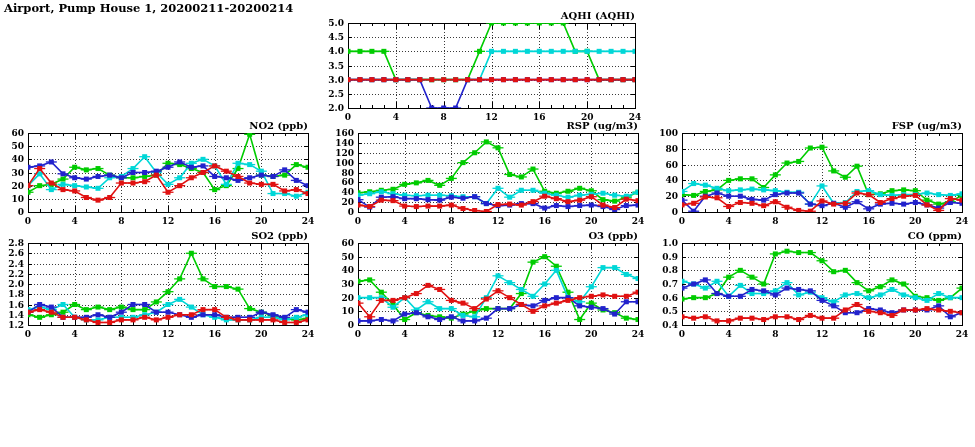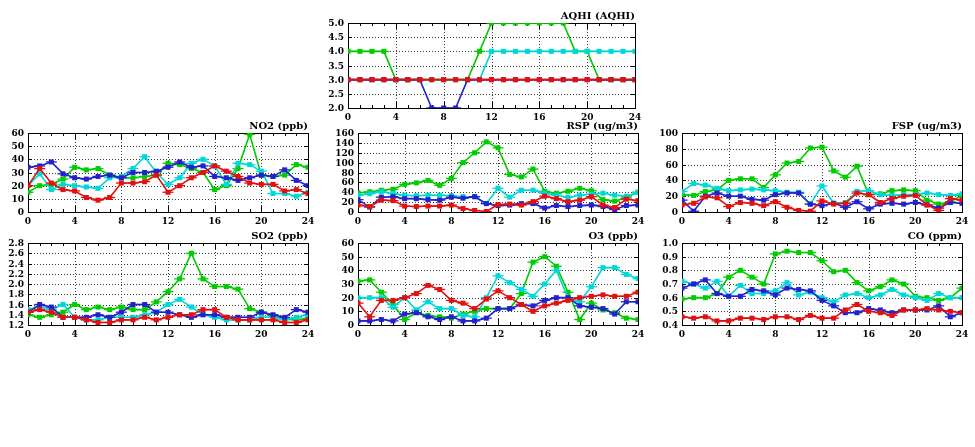--- a/index.html
+++ b/index.html
@@ -7,20 +7,21 @@
           font-family:"DejaVu Serif",serif;}
   .page-title{position:absolute;left:4px;top:1px;font-size:11.5px;font-weight:bold;color:#000;}
   svg.charts{position:absolute;left:0;top:0;}
   svg text{font-family:"DejaVu Serif",serif;font-weight:bold;fill:#000;font-size:9px;}
   svg text.chart-title{font-size:10px;}
 </style>
 </head>
 <body>
 
 <div class="screen">
+  <div class="page-title">Airport, Pump House 1, 20200211-20200214</div>
   <svg class="charts" width="975" height="447">
       <g>
         <g stroke="#3a3a3a" stroke-width="1" stroke-dasharray="1,2">
           <line x1="348" x2="635" y1="94.5" y2="94.5"></line>
           <line x1="348" x2="635" y1="80.5" y2="80.5"></line>
           <line x1="348" x2="635" y1="66.5" y2="66.5"></line>
           <line x1="348" x2="635" y1="51.5" y2="51.5"></line>
           <line x1="348" x2="635" y1="37.5" y2="37.5"></line>
           <line x1="396.5" x2="396.5" y1="23" y2="108"></line>
           <line x1="444.5" x2="444.5" y1="23" y2="108"></line>

